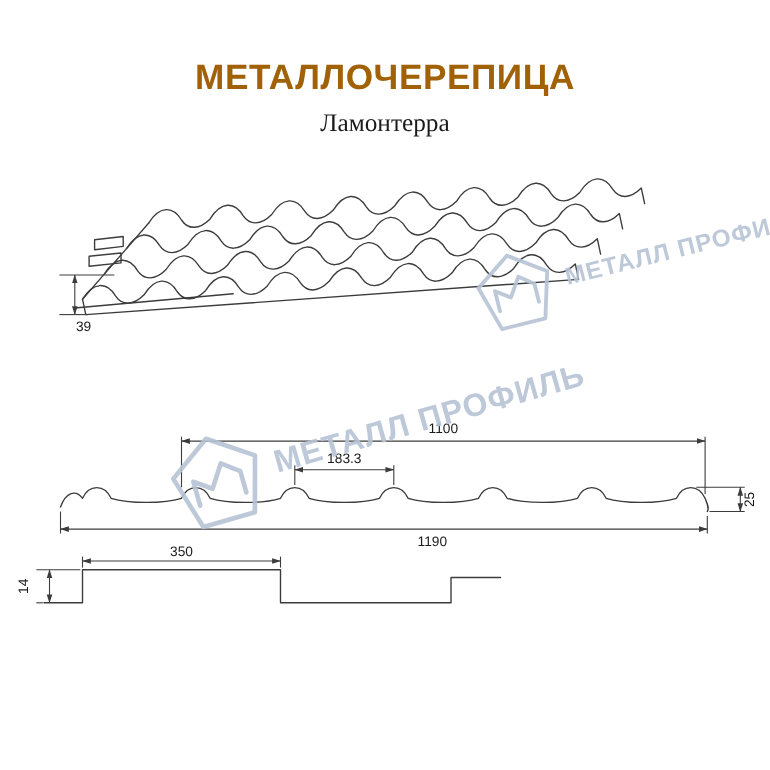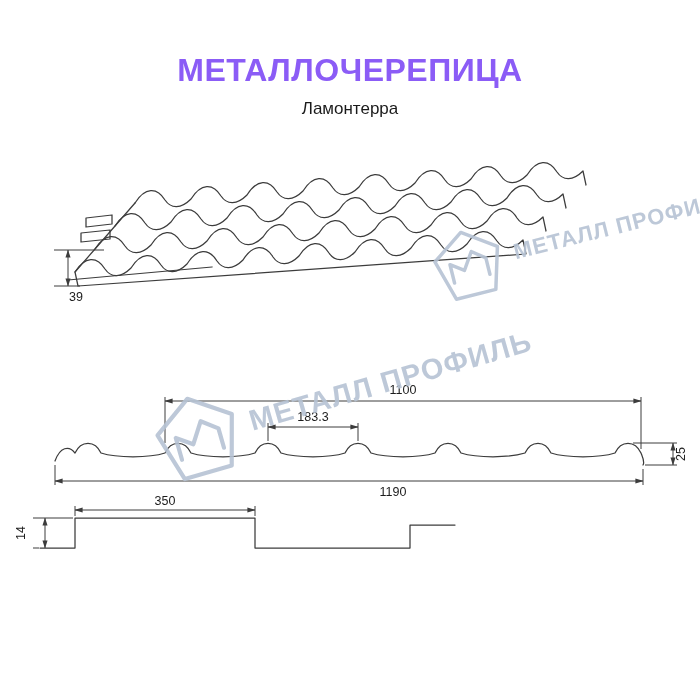--- a/index.html
+++ b/index.html
@@ -6,22 +6,22 @@
   html,body { width:700px; height:700px; }
   body {
     background:#ffffff;
     font-family:"Liberation Sans", sans-serif;
     position:relative;
     overflow:hidden;
   }
   .page { position:absolute; inset:0; background:#fff; }
 
   header { position:absolute; top:52px; left:0; width:100%; text-align:center; }
-  h1 { font-size:32px; font-weight:bold; color:#8b5cf6; letter-spacing:.5px; }
-  .subtitle { font-size:17px; margin-top:10px; color:#1a1a1a; }
+  h1 { font-size:32px; font-weight:bold; color:#a16207; letter-spacing:.5px; }
+  .subtitle { font-size:23px; margin-top:10px; color:#1a1a1a;font-family:Liberation Serif, serif; }
 
   svg.drawing { position:absolute; overflow:visible; }
   .persp { left:40px; top:158px; }
   .cross { left:25px; top:373px; }
   .step  { left:15px; top:494px; }
 
   .outline { fill:none; stroke:#3c3c3c; stroke-width:1.25; stroke-linejoin:round; stroke-linecap:round; }
   .band { fill:#ffffff; stroke:none; }
   .dim, .ext { stroke:#3c3c3c; stroke-width:1; fill:none; }
   svg text { font-family:"Liberation Sans", sans-serif; font-size:12.5px; fill:#1c1c1c; }

